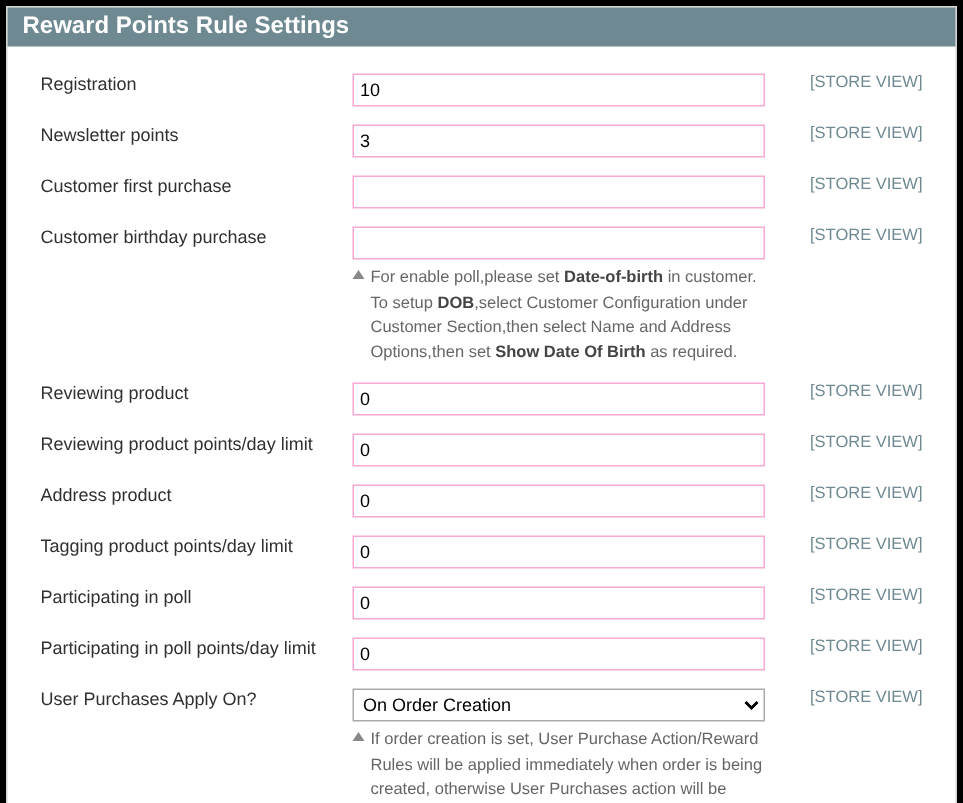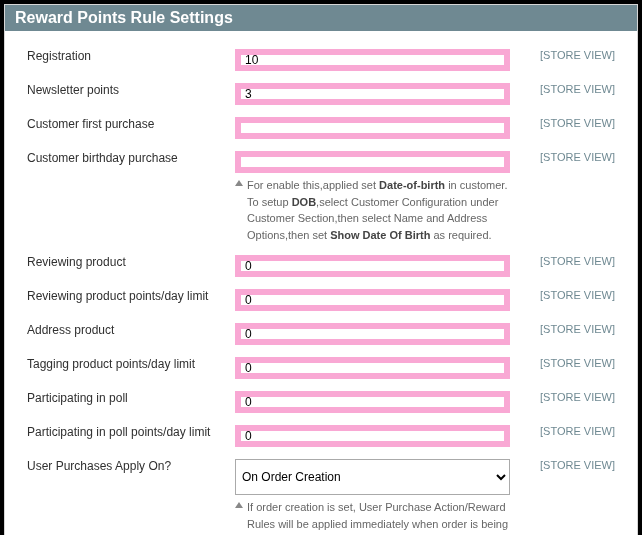--- a/index.html
+++ b/index.html
@@ -49,28 +49,28 @@
   td.scope {
     color: #6f8992;
     font-size: 11px;
     text-align: right;
     padding-top: 10px;
     white-space: nowrap;
   }
   .input-text {
     width: 275px;
     height: 22px;
-    border: 6px solid #f9a8d4;
+    border: 1px solid #f9a8d4;
     padding: 2px 4px;
     font-size: 12px;
     font-family: inherit;
   }
   .select {
     width: 275px;
-    height: 36px;
+    height: 22px;
     border: 1px solid #aaa;
     background: #fff;
     font-size: 12px;
     font-family: inherit;
     padding: 1px 2px;
   }
   .note {
     font-size: 11px;
     color: #666;
     margin-top: 4px;
@@ -123,21 +123,21 @@
         <td class="scope">[STORE VIEW]</td>
       </tr>
 
       <tr>
         <td class="label">Customer birthday purchase</td>
         <td class="value">
           <input class="input-text" type="text" value="" style="">
           <div class="note">
             <span class="tri"></span>
             <span>
-              <span>For enable this,applied set </span><b>Date-of-birth</b><span> in customer.</span>
+              <span>For enable poll,please set </span><b>Date-of-birth</b><span> in customer.</span>
             </span><br>
             <span>
               <span>To setup </span><b>DOB</b><span>,select Customer Configuration under Customer Section,then select Name and Address Options,then set </span><b>Show Date Of Birth</b><span> as required.</span>
             </span>
           </div>
         </td>
         <td class="scope">[STORE VIEW]</td>
       </tr>
 
       <tr>

